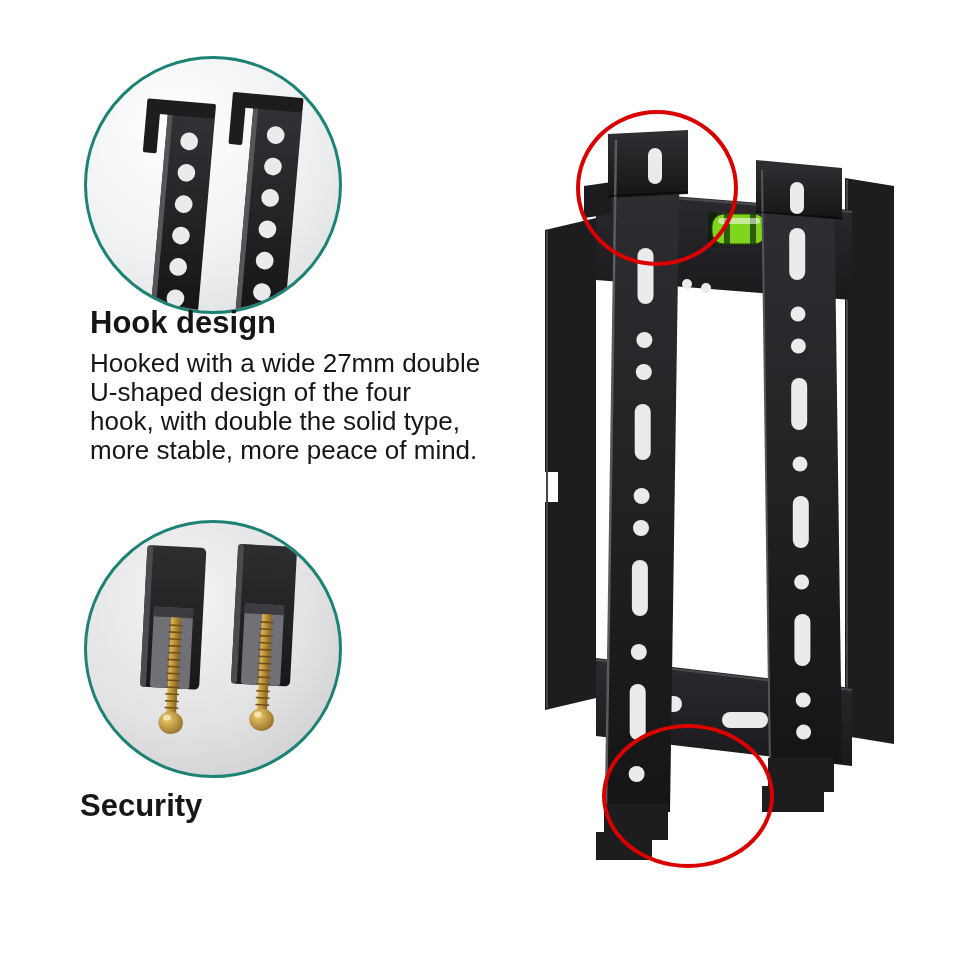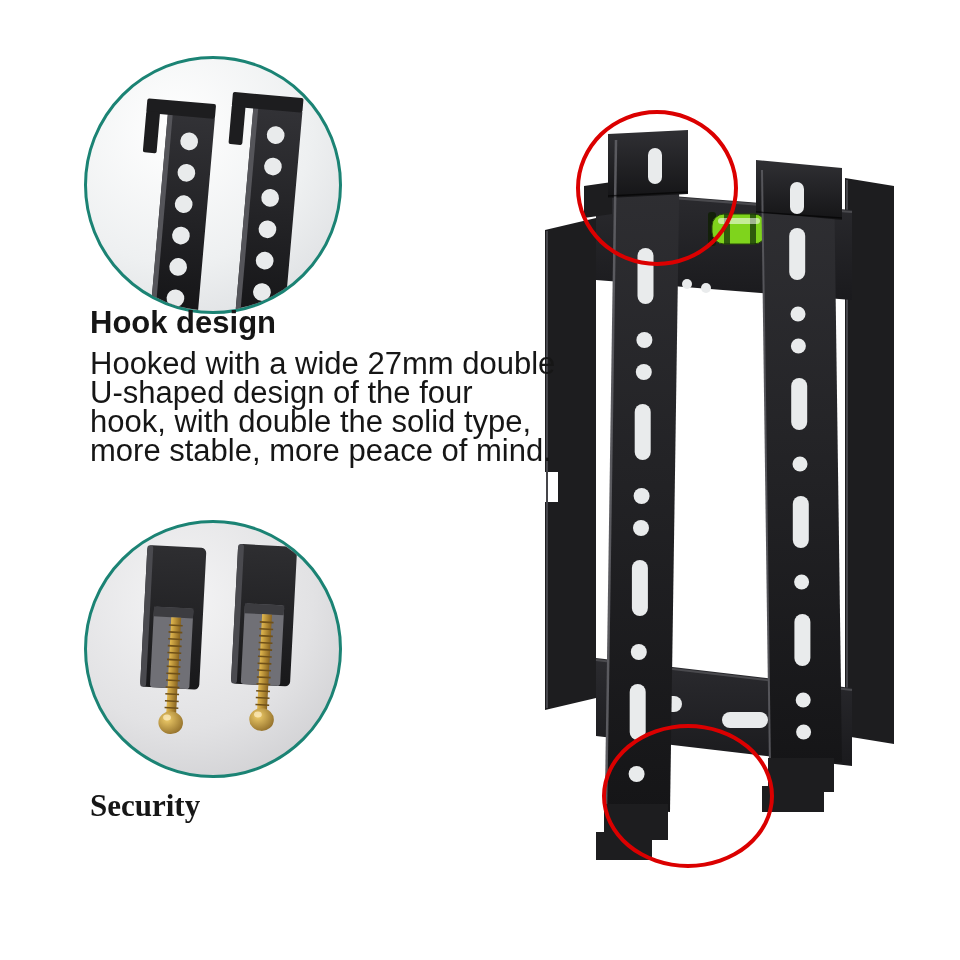--- a/index.html
+++ b/index.html
@@ -61,29 +61,29 @@
     position: absolute;
     margin: 0;
     font-size: 31px;
     font-weight: 700;
     color: var(--text, #161616);
     z-index: 3;
   }
   .section-body {
     position: absolute;
     margin: 0;
-    font-size: 31px;
+    font-size: 26px;
     line-height: 29px;
     color: var(--text, #161616);
     white-space: pre-line;
     z-index: 3;
   }
   .hook-title    { left: 90px; top: 305px; }
   .hook-body     { left: 90px; top: 349px; width: 470px; }
-  .security-title{ left: 90px; top: 788px; font-family: Liberation Serif, serif; }
+  .security-title{ left: 80px; top: 788px; }
   .security-body { left: 90px; top: 841px; width: 540px; }
 </style>
 </head>
 <body>
 
 <div class="canvas">
 
   <svg class="bracket-svg" viewBox="0 0 420 790" aria-hidden="true">
     <defs>
       <linearGradient id="railGrad" x1="0" y1="0" x2="0" y2="1">

